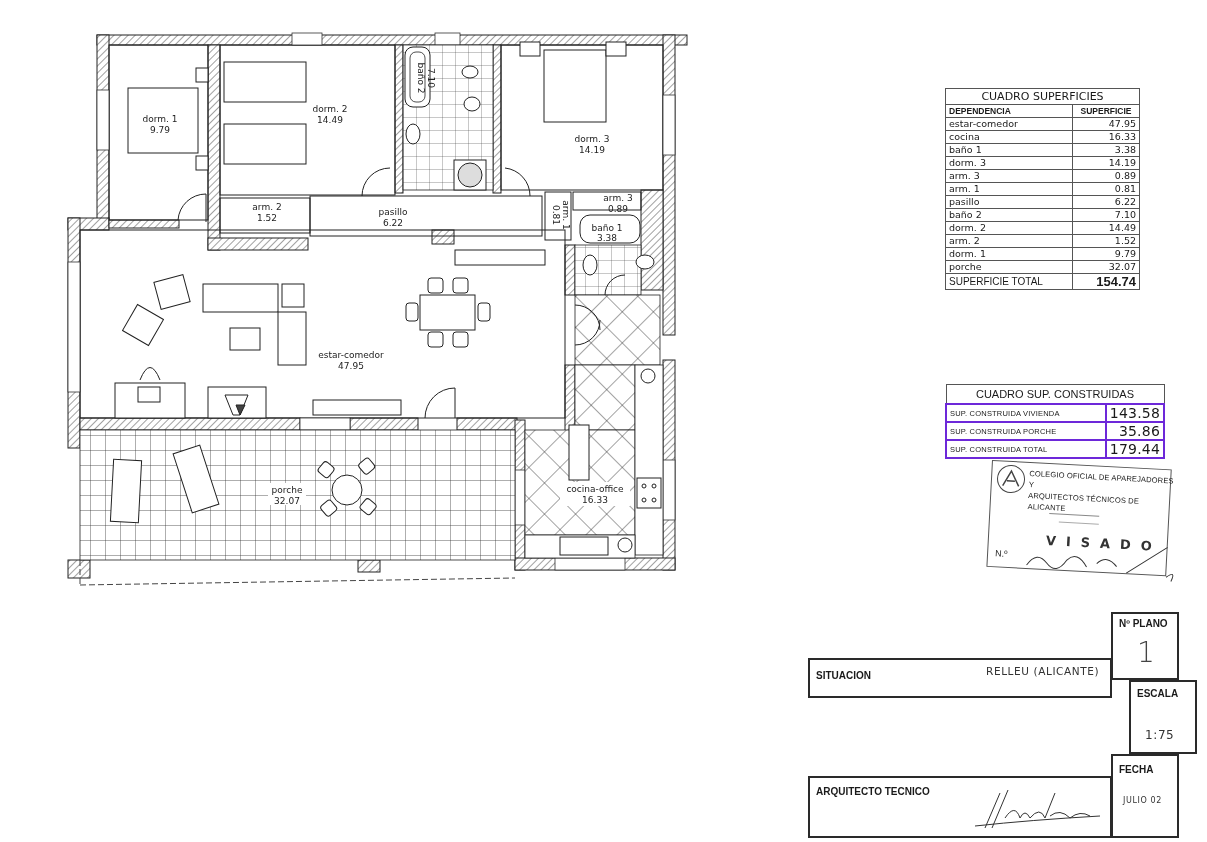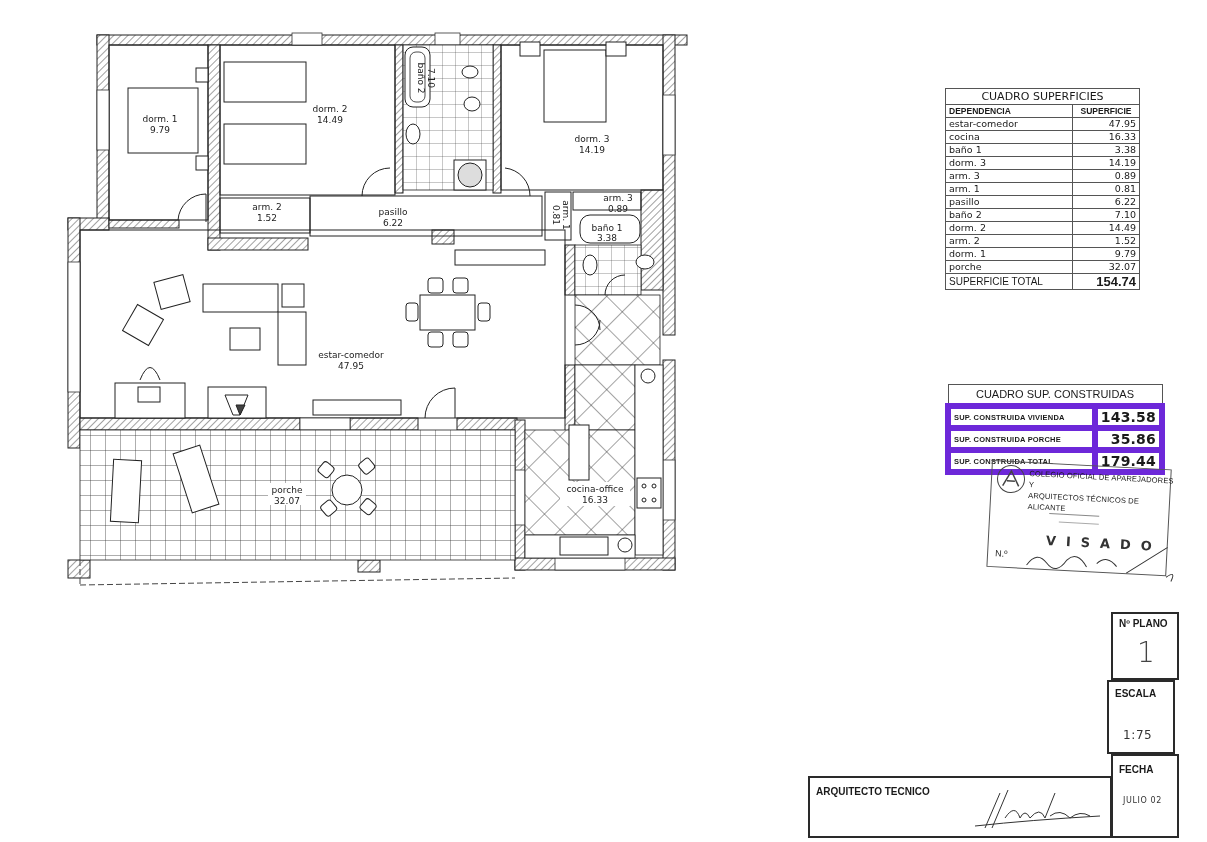--- a/index.html
+++ b/index.html
@@ -15,22 +15,22 @@
          font-size: 9.5px; font-family: "DejaVu Sans", sans-serif; }
   .sup-table th.title { font-size: 11px; font-weight: normal; height: 15px; line-height: 15px; text-align: center; }
   .sup-table .hdr td { font-size: 8.5px; font-weight: bold; font-family: "Liberation Sans", sans-serif; }
   .sup-table td.num { text-align: right; width: 60px; }
   .sup-table .total td { font-size: 10px; height: 15px; font-family: "Liberation Sans", sans-serif; }
   .sup-table .total td.num { font-size: 13px; font-weight: bold; }
 
   .con-table { position: absolute; left: 945px; top: 374px; width: 220px; border: 1.5px solid #333; margin-top: 10px; }
   .con-table th { font-size: 11px; font-weight: normal; height: 16px; text-align: center; border: 1px solid #555;
          font-family: "Liberation Sans", sans-serif; }
-  .con-table td { border: 6px solid #6d28d9; height: 14px; font-size: 7.5px; padding: 0 3px;
-         font-family: "Liberation Sans", sans-serif; letter-spacing: 0.2px; font-weight: bold; }
+  .con-table td { border: 2px solid #6d28d9; height: 14px; font-size: 7.5px; padding: 0 3px;
+         font-family: "Liberation Sans", sans-serif; letter-spacing: 0.2px; }
   .con-table td.num { font-size: 14px; text-align: right; width: 50px; font-family: "DejaVu Sans", sans-serif; }
 
   .stamp { position: absolute; left: 992px; top: 460px; width: 182px; height: 110px;
            transform: rotate(3deg); transform-origin: left top; }
   .stamp .frame { position: absolute; left: 0; top: 0; width: 178px; height: 105px;
            border: 1.5px solid #555; }
   .stamp .logo { position: absolute; left: 6px; top: 4px; width: 26px; height: 26px; border: 1.5px solid #444; border-radius: 50%; }
   .stamp .org { position: absolute; left: 38px; top: 6px; width: 145px; font-size: 7.6px; line-height: 11px;
            font-family: "Liberation Sans", sans-serif; letter-spacing: 0.1px; }
   .stamp .visado { position: absolute; left: 58px; top: 70px; font-size: 13px; letter-spacing: 10px; font-weight: bold;
@@ -351,31 +351,35 @@
   <div class="dash2"></div>
   <div class="visado">VISADO</div>
   <div class="no">N.º</div>
   <svg style="position:absolute;left:30px;top:78px" width="160" height="40">
     <path d="M10 25 Q20 10 30 22 T50 18 Q60 8 70 24 M80 20 Q90 10 100 22 M110 28 L150 0" fill="none" stroke="#333" stroke-width="1"></path>
     <path d="M150 30 Q160 22 155 34" fill="none" stroke="#333" stroke-width="1"></path>
   </svg>
 </div>
 
 <div class="titleblock">
+  <div class="tb-box" style="left:3px;top:46px;width:300px;height:36px">
+    <div class="tb-lbl" style="left:6px;top:10px">SITUACION</div>
+    <div class="tb-val" style="left:176px;top:5px">RELLEU (ALICANTE)</div>
+  </div>
   <div class="tb-box" style="left:3px;top:164px;width:300px;height:58px">
     <div class="tb-lbl" style="left:6px;top:8px">ARQUITECTO TECNICO</div>
     <svg style="position:absolute;left:160px;top:10px" width="140" height="45">
       <path d="M15 40 L30 5 M22 40 L38 2 M35 30 Q45 15 50 30 Q55 20 60 30 Q70 18 75 30 L85 5 M80 28 Q90 20 100 30 Q110 22 120 28 M5 38 Q60 32 130 28" fill="none" stroke="#333" stroke-width="1"></path>
     </svg>
   </div>
   <div class="tb-box" style="left:306px;top:0px;width:64px;height:64px">
     <div class="tb-lbl" style="left:6px;top:4px">Nº PLANO</div>
     <div class="tb-big" style="left:24px;top:22px">1</div>
   </div>
-  <div class="tb-box" style="left:302px;top:68px;width:64px;height:70px">
+  <div class="tb-box" style="left:324px;top:68px;width:64px;height:70px">
     <div class="tb-lbl" style="left:6px;top:6px">ESCALA</div>
     <div class="tb-val" style="left:14px;top:46px;font-size:12px">1:75</div>
   </div>
   <div class="tb-box" style="left:306px;top:142px;width:64px;height:80px">
     <div class="tb-lbl" style="left:6px;top:8px">FECHA</div>
     <div class="tb-val" style="left:10px;top:40px;font-size:8px">JULIO 02</div>
   </div>
 </div>
 
 </body></html>

